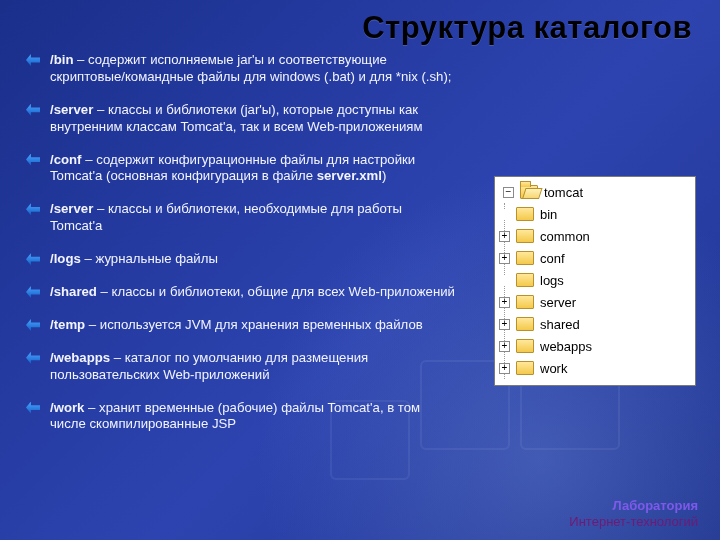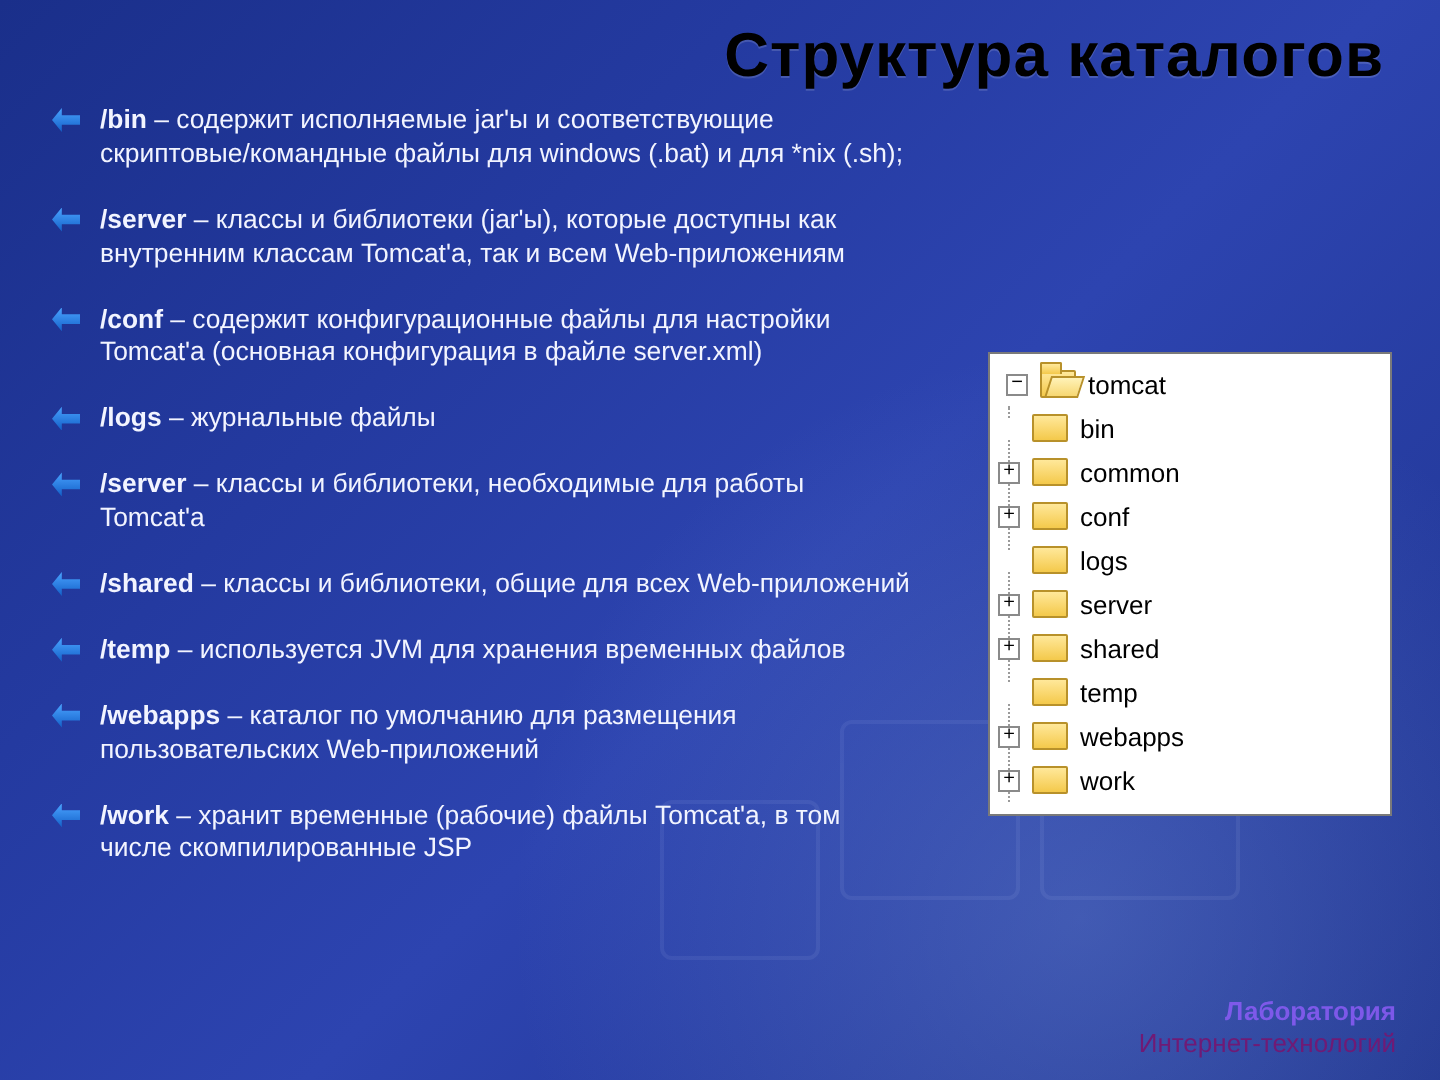--- a/index.html
+++ b/index.html
@@ -27,21 +27,21 @@
   ul.items > li { position:relative; padding-left:24px; margin-bottom:16px;
                   font-size:13.2px; line-height:1.28; color:#f2f4ff; }
   ul.items > li::before {
     content:""; position:absolute; left:0; top:2px; width:14px; height:12px;
     background:
       linear-gradient(#4aa3ff,#1360c8);
     clip-path: polygon(0 50%, 35% 0, 35% 30%, 100% 30%, 100% 70%, 35% 70%, 35% 100%);
     border-radius:1px;
   }
   ul.items b { font-weight:700; }
-  .hl { font-weight:400; }
+  .hl { font-weight:700; }
 
   
   .treewrap {
     position:absolute; right:24px; top:176px; width:202px;
     background:#ffffff; color:#000; border:1px solid #7a7a7a;
     font-family: Tahoma, Arial, sans-serif; font-size:13px;
     padding:4px 2px 6px 2px;
   }
   .node { display:flex; align-items:center; height:22px; white-space:nowrap; }
   .exp {
@@ -86,22 +86,22 @@
   <div style="left:330px;top:400px;width:80px;height:80px"></div>
 </div>
 
 <div class="title">Структура каталогов</div>
 
 <div class="content">
   <ul class="items">
     <li><b>/bin</b><span> – содержит исполняемые jar'ы и соответствующие скриптовые/командные файлы для windows (.bat) и для *nix (.sh);</span></li>
     <li><b>/server</b><span> – классы и библиотеки (jar'ы), которые доступны как внутренним классам Tomcat'а, так и всем Web-приложениям</span></li>
     <li><b>/conf</b><span> – содержит конфигурационные файлы для настройки Tomcat'а (основная конфигурация в файле </span><span class="hl">server.xml</span><span>)</span></li>
+    <li><b>/server</b><span> – классы и библиотеки, необходимые для работы Tomcat'а</span></li>
     <li><b>/logs</b><span> – журнальные файлы</span></li>
-    <li><b>/server</b><span> – классы и библиотеки, необходимые для работы Tomcat'а</span></li>
     <li><b>/shared</b><span> – классы и библиотеки, общие для всех Web-приложений</span></li>
     <li><b>/temp</b><span> – используется JVM для хранения временных файлов</span></li>
     <li><b>/webapps</b><span> – каталог по умолчанию для размещения пользовательских Web-приложений</span></li>
     <li><b>/work</b><span> – хранит временные (рабочие) файлы Tomcat'а, в том числе скомпилированные JSP</span></li>
   </ul>
 </div>
 
 <div class="treewrap">
   <div class="node">
     <span class="exp">−</span>
@@ -133,25 +133,20 @@
         <span class="exp">+</span>
         <span class="folder"></span>
         <span class="label">server</span>
       </div>
     <div class="node">
         <span class="exp">+</span>
         <span class="folder"></span>
         <span class="label">shared</span>
       </div>
     <div class="node">
-        <span class="exp blank"></span>
-        <span class="folder"></span>
-        <span class="label">temp</span>
-      </div>
-    <div class="node">
         <span class="exp">+</span>
         <span class="folder"></span>
         <span class="label">webapps</span>
       </div>
     <div class="node">
         <span class="exp">+</span>
         <span class="folder"></span>
         <span class="label">work</span>
       </div>
   </div>

